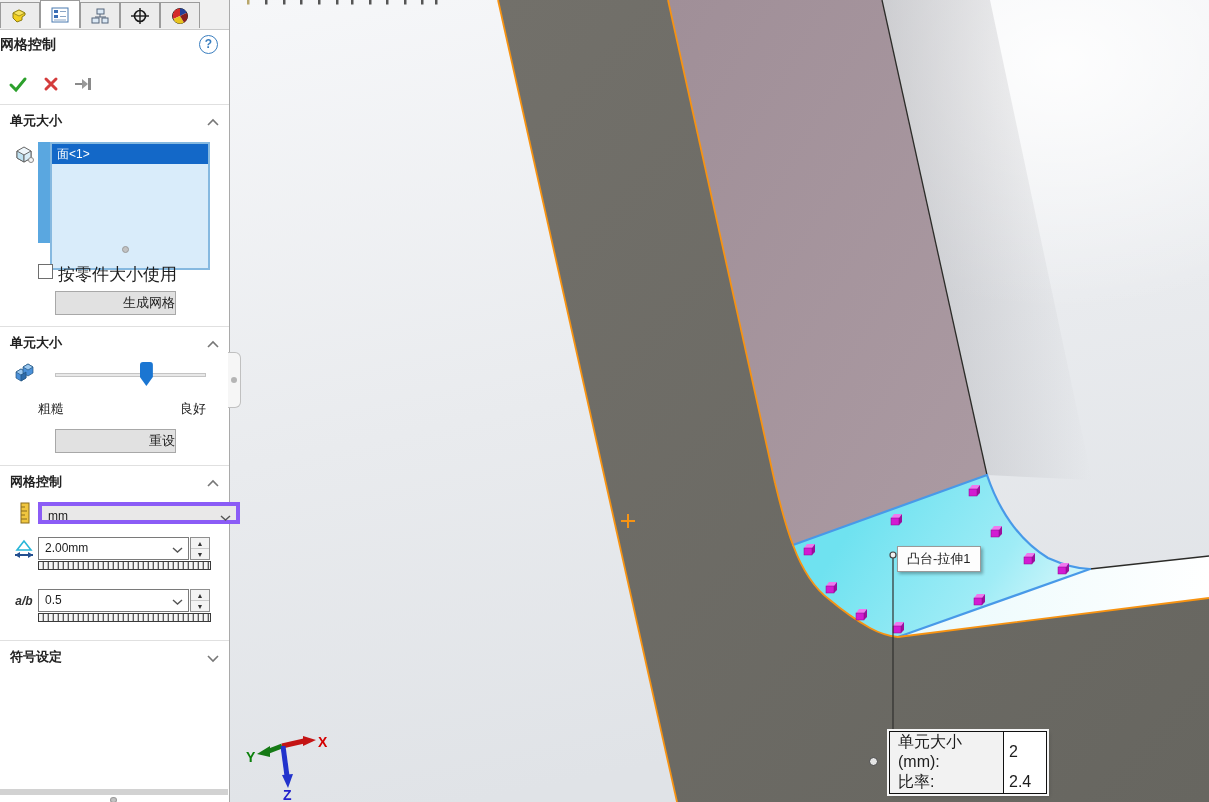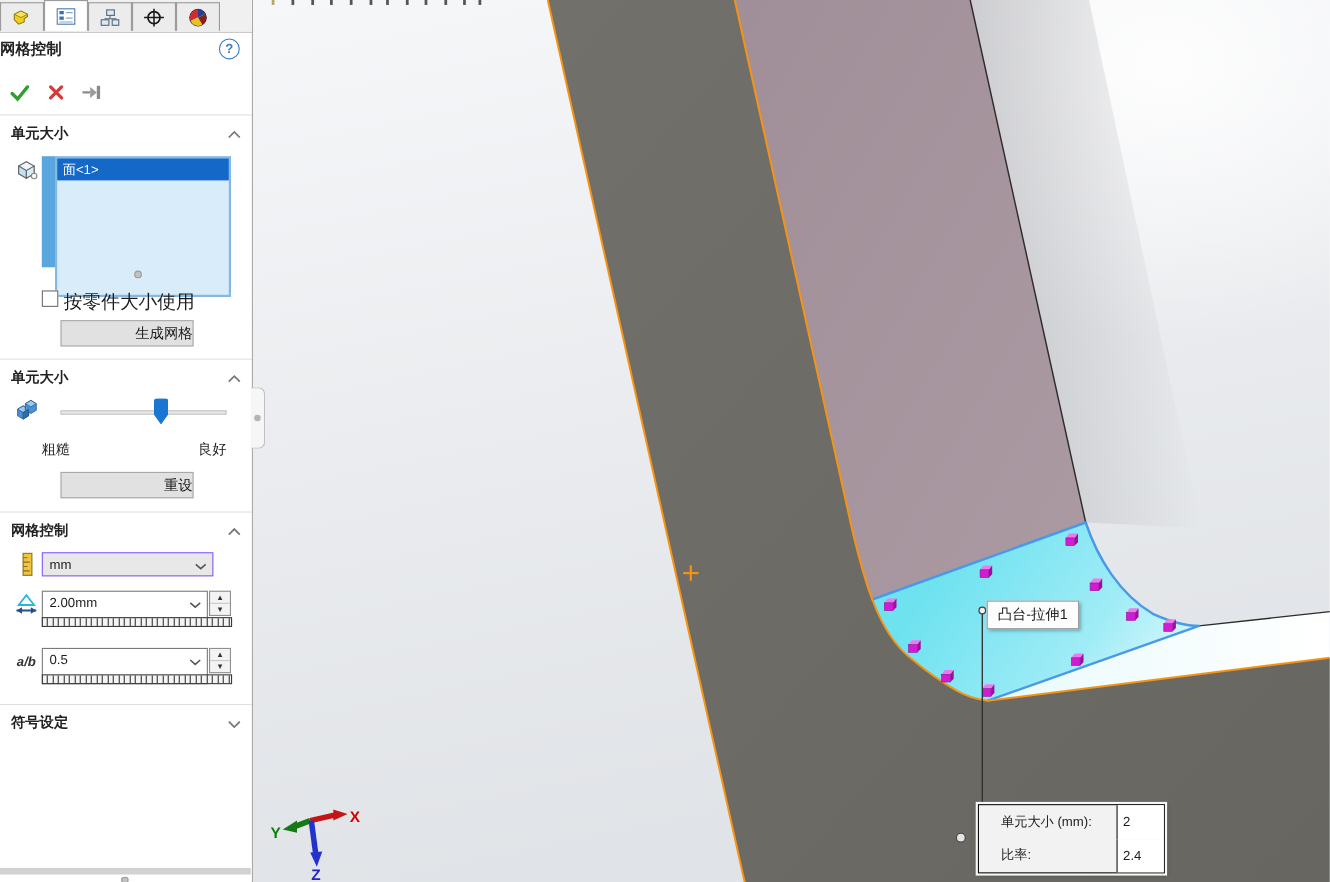--- a/index.html
+++ b/index.html
@@ -40,22 +40,22 @@
   .slider-track{position:absolute;left:55px;top:373px;width:151px;height:4px;background:#e8e8e8;
                 border:1px solid #c4c4c4;box-sizing:border-box;}
   .slider-thumb{position:absolute;top:-12px;width:13px;height:24px;margin-left:-7px;background:#1b76d2;
                 border-radius:3px 3px 0 0;clip-path:polygon(0 0,100% 0,100% 62%,50% 100%,0 62%);}
   .den-label{position:absolute;top:400px;font-size:13px;}
 
   
   .combo{position:absolute;box-sizing:border-box;font-size:12px;}
   .combo .cval{position:absolute;left:6px;top:3px;}
   .combo .cchev{position:absolute;right:5px;top:8px;}
-  .unit-combo{left:38px;top:502px;width:156px;height:22px;background:#e9e8e8;border:1px solid #8b5cf6;}
-  .edit-combo{background:#fff;border:1px solid #7a7a7a;width:151px;left:38px;height:33px;}
+  .unit-combo{left:38px;top:502px;width:202px;height:22px;background:#e9e8e8;border:4px solid #8b5cf6;}
+  .edit-combo{background:#fff;border:1px solid #7a7a7a;width:151px;left:38px;height:23px;}
   .spinner{position:absolute;left:190px;width:20px;height:23px;border:1px solid #8f8f8f;background:#f3f3f3;
            box-sizing:border-box;display:flex;flex-direction:column;}
   .spin-half{flex:1;display:flex;align-items:center;justify-content:center;font-size:7px;color:#333;border-bottom:1px solid #c9c9c9;}
   .spin-half:last-child{border-bottom:none;}
   .ridge{position:absolute;left:38px;width:173px;height:9px;border:1px solid #3a3a3a;box-sizing:border-box;
          background:repeating-linear-gradient(90deg,#f4f4f4 0 3px,#bdbdbd 3px 4px,#5a5a5a 4px 5px);}
 
   .icon-slot{position:absolute;left:12px;width:24px;height:24px;display:flex;align-items:center;justify-content:center;}
   .ratio-glyph{font-size:12px;font-weight:bold;color:#333;font-style:italic;}
 
@@ -63,21 +63,21 @@
   .side-handle{position:absolute;left:228px;top:352px;width:13px;height:56px;background:#f6f6f6;
                border:1px solid #c0c0c0;border-left:none;border-radius:0 6px 6px 0;box-sizing:border-box;}
   .side-handle .dot{position:absolute;left:3px;top:24px;width:6px;height:6px;border-radius:50%;background:#b5b5b5;}
 
   
   .viewport{position:absolute;left:230px;top:0;width:979px;height:802px;}
   .tooltip{position:absolute;left:667px;top:546px;height:24px;background:#fdfdfd;border:1px solid #9a9a9a;
            box-shadow:2px 2px 3px rgba(0,0,0,.3);font-size:13px;line-height:23px;padding:0 9px;color:#222;white-space:nowrap;}
   .callout{position:absolute;left:889px;top:731px;width:156px;height:61px;background:#f2f2f2;
            border:1px solid #111;box-shadow:0 0 0 2px rgba(255,255,255,.95),2px 2px 4px rgba(0,0,0,.2);
-           display:grid;grid-template-columns:113px 1fr;grid-template-rows:1fr 1fr;font-size:12px;padding-left:12px;}
+           display:grid;grid-template-columns:113px 1fr;grid-template-rows:1fr 1fr;font-size:16px;}
   .callout .lbl{padding-left:8px;display:flex;align-items:center;}
   .callout .val{background:#fff;border-left:1px solid #111;padding-left:5px;display:flex;align-items:center;}
   .callout-grip{position:absolute;left:869px;top:757px;width:9px;height:9px;border-radius:50%;
                 border:1px solid #444;background:#e4e4e4;box-sizing:border-box;}
 </style>
 </head>
 <body>
 
 <div class="viewport">
 <svg width="979" height="802" viewBox="0 0 979 802">

